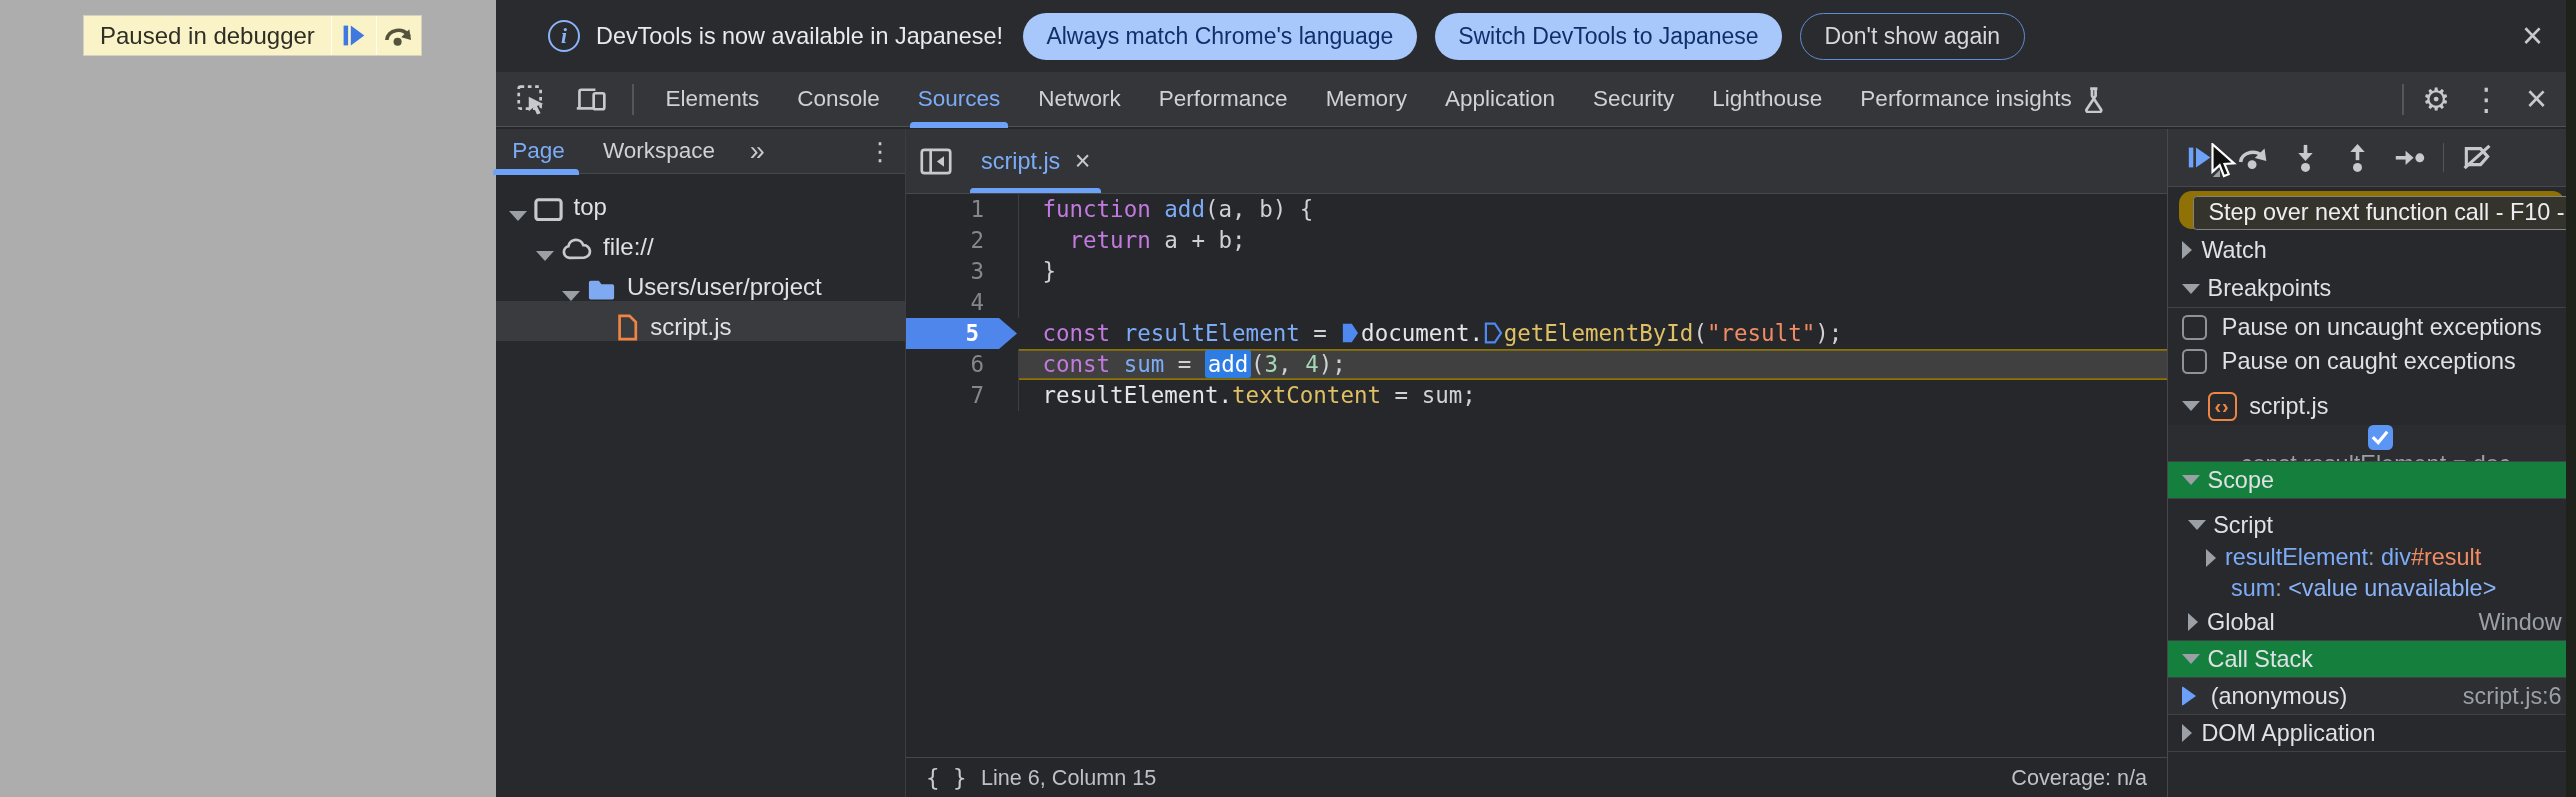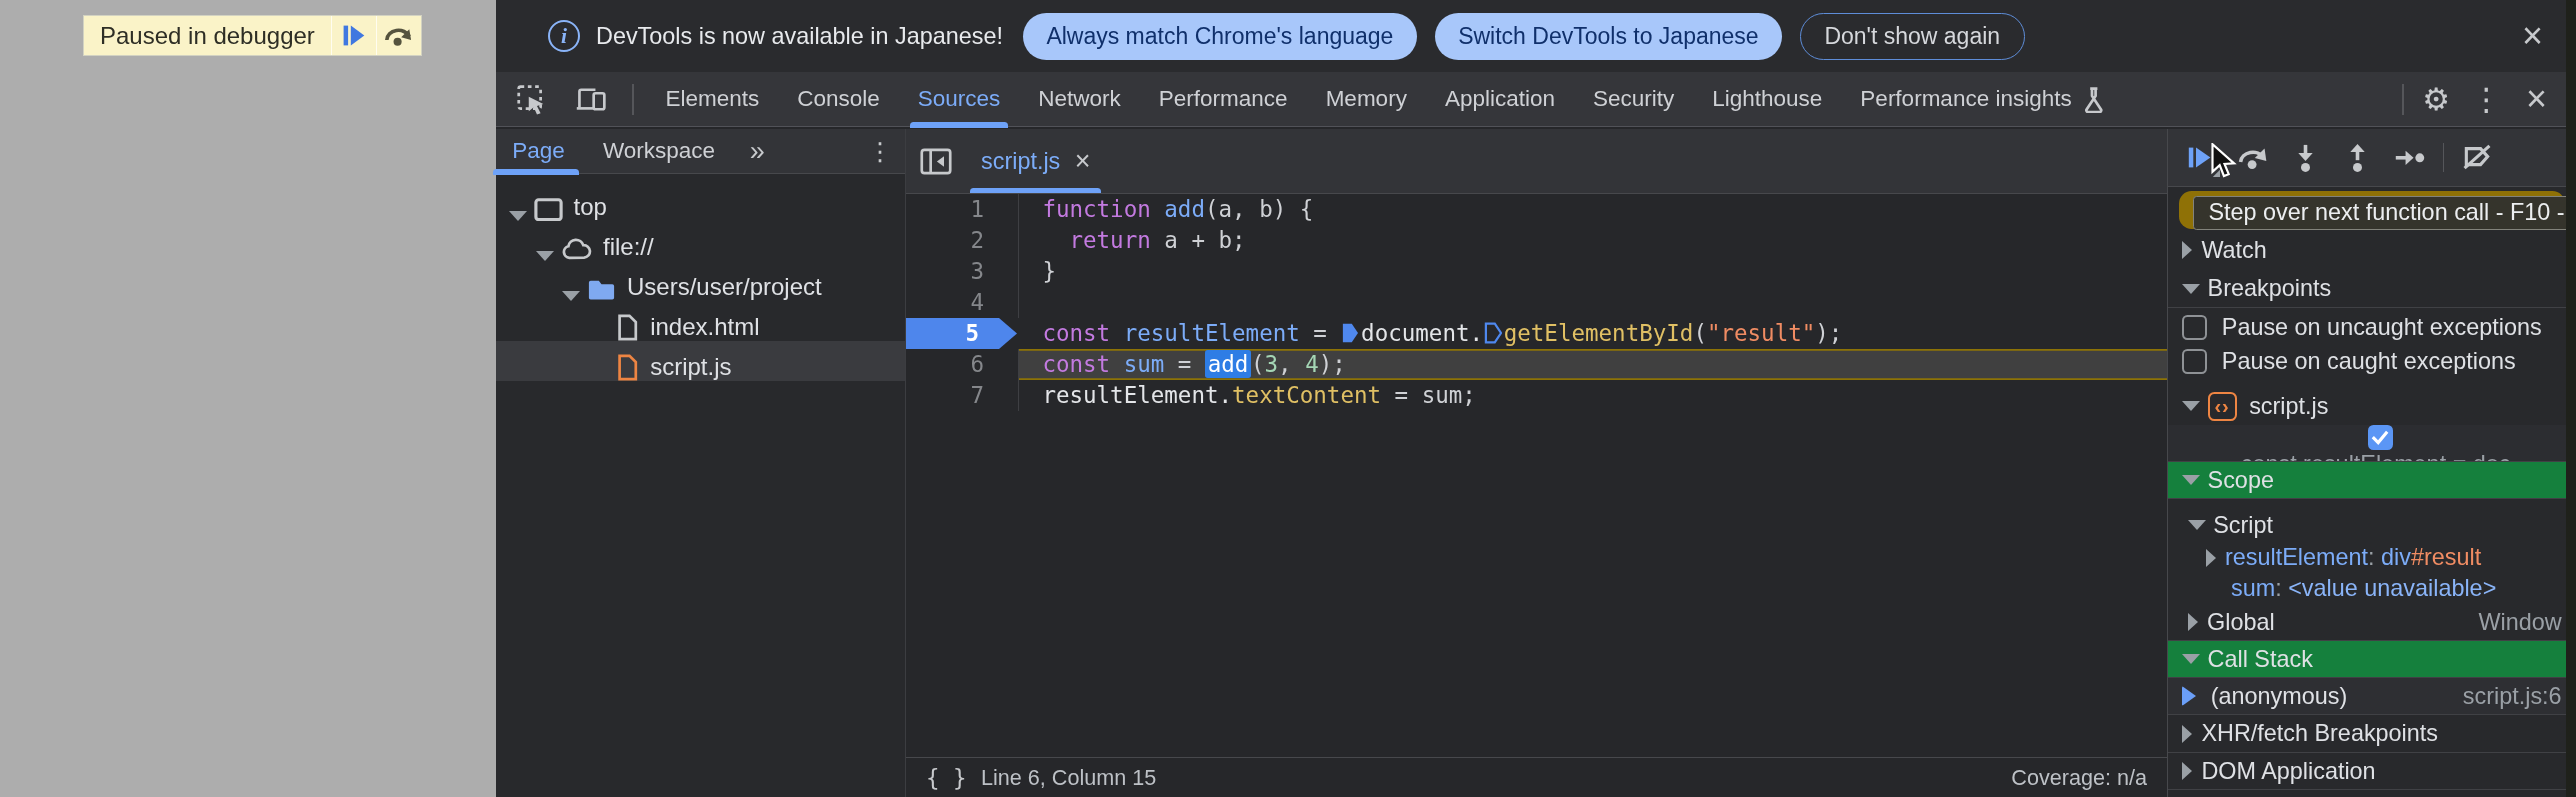--- a/index.html
+++ b/index.html
@@ -218,28 +218,20 @@
           </div>
           <div class="tree-row" style="padding-left:66px;">
             <span class="caret-d"></span>
             <span class="tree-icon">
               <svg width="29" height="23.4" viewBox="0 0 32 26">
                   <path d="M2 5 a2 2 0 0 1 2-2 h9 l3 4 h12 a2 2 0 0 1 2 2 v13 a2 2 0 0 1 -2 2 H4 a2 2 0 0 1 -2-2 Z" fill="#7fa9f0"></path>
                 </svg>
             </span>
             <span>Users/user/project</span>
           </div>
-          <div class="tree-row" style="padding-left:120px;">
-            <span class="tree-icon">
-              <svg width="23.4" height="27" viewBox="0 0 26 30">
-                  <path d="M4 2 h11 l7 7 v19 H4 Z" fill="none" stroke="#c7c9cc" stroke-width="3"></path>
-                </svg>
-            </span>
-            <span>index.html</span>
-          </div>
           <div class="tree-row selected" style="padding-left:120px;">
             <span class="tree-icon">
               <svg width="23.4" height="27" viewBox="0 0 26 30">
                   <path d="M4 2 h11 l7 7 v19 H4 Z" fill="none" stroke="#ee8543" stroke-width="3"></path>
                 </svg>
             </span>
             <span>script.js</span>
           </div>
         </div>
       </div>
@@ -401,24 +393,20 @@
         </div>
         <div class="srow hdr b-top b-bot" style="height:38px;">
           <span class="caret-d"></span>
           <span class="lbl">Call Stack</span>
         </div>
         <div class="srow" style="height:36px;background:#2e2f33;">
           <span class="cs-arrow"></span>
           <span class="lbl">(anonymous)</span>
           <span class="right dim">script.js:6</span>
         </div>
-        <div class="srow b-top" style="height:38px;">
-          <span class="caret-r"></span>
-          <span class="lbl">XHR/fetch Breakpoints</span>
-        </div>
         <div class="srow b-top b-bot" style="height:38px;">
           <span class="caret-r"></span>
           <span class="lbl">DOM Application</span>
         </div>
 
         <div class="tooltip">Step over next function call - F10 - ⌘ '</div>
         <svg class="cursor" width="31" height="36" viewBox="0 0 24 30">
           <path d="M2 1 L2 24 L8 18.5 L11.5 27.5 L15.5 26 L12 17.5 L20 17 Z" fill="#111" stroke="#fff" stroke-width="1.8"></path>
         </svg>
       </div>

